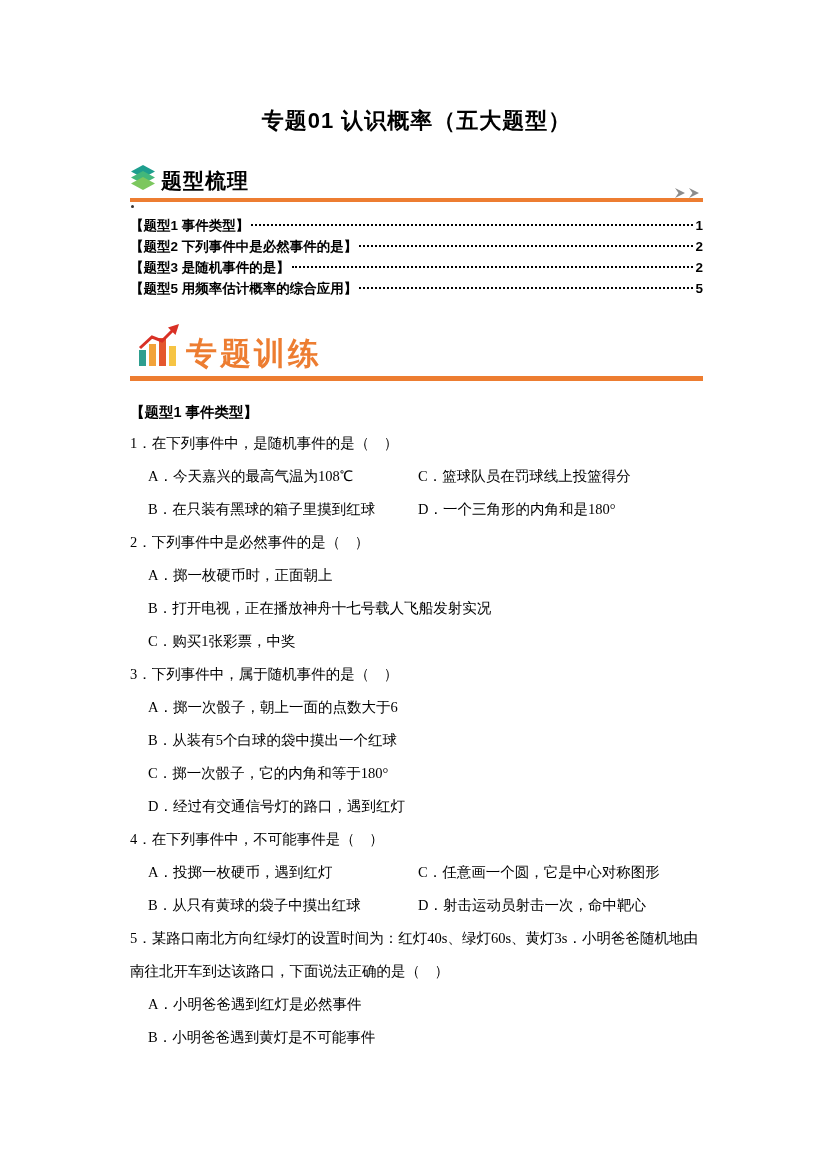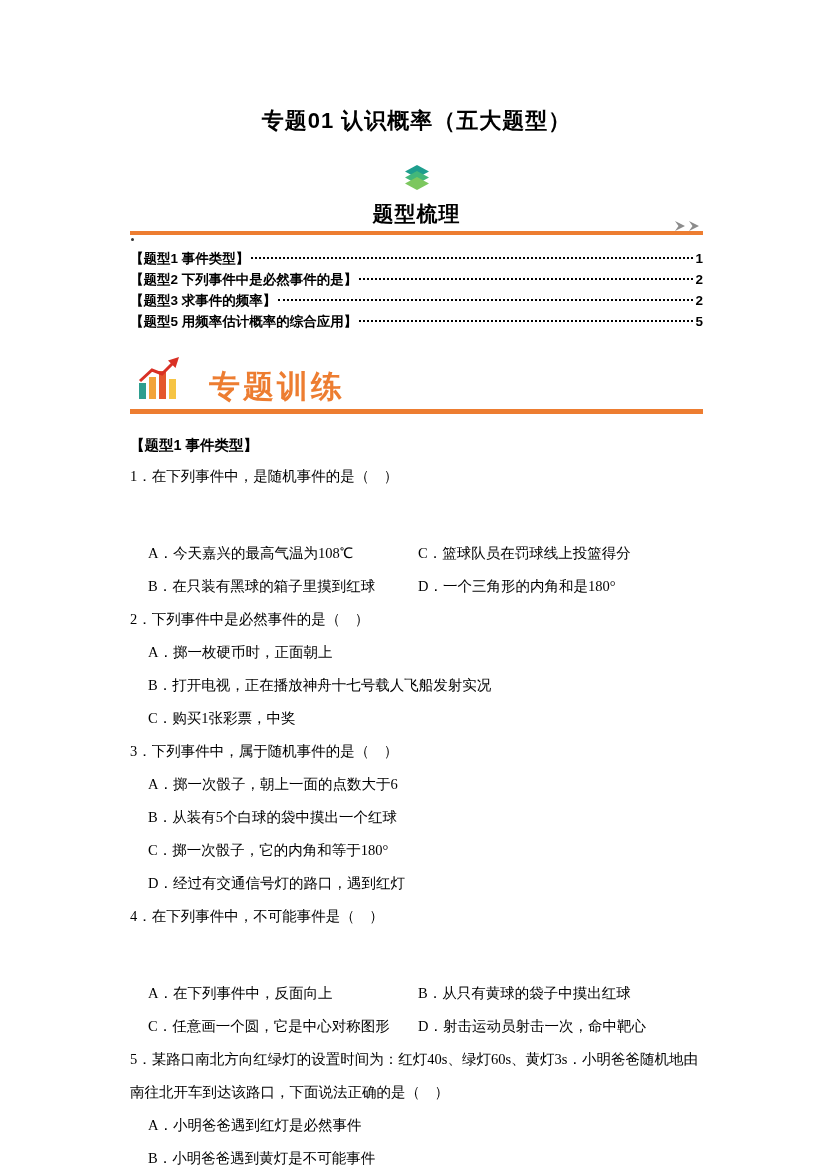--- a/index.html
+++ b/index.html
@@ -25,23 +25,22 @@
     text-align: center;
     font-family: "Liberation Sans", sans-serif;
     font-weight: bold;
     font-size: 22px;
     letter-spacing: 1px;
   }
   
   .outline-header {
     margin-top: 28px;
     display: flex;
-    align-items: center;
+    align-items: flex-end;
     gap: 5px;
-    flex-direction: column;
   }
   .outline-header .hdr-text {
     font-family: "Liberation Sans", sans-serif;
     font-weight: bold;
     font-size: 21px;
     letter-spacing: 1px;
   }
   .accent-rule {
     position: relative;
     margin-top: 3px;
@@ -80,21 +79,21 @@
     transform: translateY(-4px);
     margin: 0 2px;
     min-width: 20px;
   }
   .toc-page { white-space: nowrap; }
   
   .training-header {
     margin-top: 24px;
     display: flex;
     align-items: flex-end;
-    gap: 27px;
+    gap: 4px;
     padding-left: 6px;
   }
   .training-header .hdr-text {
     font-family: "Liberation Serif", serif;
     font-weight: bold;
     font-size: 31px;
     letter-spacing: 3px;
     color: #ED7D31;
     line-height: 1;
     padding-bottom: 2px;
@@ -114,21 +113,20 @@
     font-weight: bold;
     font-size: 14.5px;
     line-height: 30px;
   }
   .q-stem { line-height: 33px; }
   .q-option { line-height: 33px; padding-left: 18px; }
   .q-grid {
     display: grid;
     grid-template-columns: 270px 1fr;
     padding-left: 18px;
-    margin-top: 44px;
   }
   .q-grid .q-cell { line-height: 33px; }
 </style>
 </head>
 <body>
 
 <div class="page">
   <div class="inner">
 
     <h1 class="doc-title">专题01 认识概率（五大题型）</h1>
@@ -158,21 +156,21 @@
         <span class="toc-label">【题型1 事件类型】</span>
         <span class="toc-dots"></span>
         <span class="toc-page">1</span>
       </div>
       <div class="toc-item">
         <span class="toc-label">【题型2 下列事件中是必然事件的是】</span>
         <span class="toc-dots"></span>
         <span class="toc-page">2</span>
       </div>
       <div class="toc-item">
-        <span class="toc-label">【题型3 求事件的频率】</span>
+        <span class="toc-label">【题型3 是随机事件的是】</span>
         <span class="toc-dots"></span>
         <span class="toc-page">2</span>
       </div>
       <div class="toc-item">
         <span class="toc-label">【题型5 用频率估计概率的综合应用】</span>
         <span class="toc-dots"></span>
         <span class="toc-page">5</span>
       </div>
     </div>
 
@@ -216,23 +214,23 @@
         <div class="q-stem">3．下列事件中，属于随机事件的是（　）</div>
         <div class="q-option">A．掷一次骰子，朝上一面的点数大于6</div>
         <div class="q-option">B．从装有5个白球的袋中摸出一个红球</div>
         <div class="q-option">C．掷一次骰子，它的内角和等于180°</div>
         <div class="q-option">D．经过有交通信号灯的路口，遇到红灯</div>
       </div>
 
       <div>
         <div class="q-stem">4．在下列事件中，不可能事件是（　）</div>
         <div class="q-grid">
-          <span class="q-cell">A．在下列事件中，反面向上</span>
+          <span class="q-cell">A．投掷一枚硬币，遇到红灯</span>
+          <span class="q-cell">C．任意画一个圆，它是中心对称图形</span>
           <span class="q-cell">B．从只有黄球的袋子中摸出红球</span>
-          <span class="q-cell">C．任意画一个圆，它是中心对称图形</span>
           <span class="q-cell">D．射击运动员射击一次，命中靶心</span>
         </div>
       </div>
 
       <div>
         <div class="q-stem">5．某路口南北方向红绿灯的设置时间为：红灯40s、绿灯60s、黄灯3s．小明爸爸随机地由南往北开车到达该路口，下面说法正确的是（　）</div>
         <div class="q-option">A．小明爸爸遇到红灯是必然事件</div>
         <div class="q-option">B．小明爸爸遇到黄灯是不可能事件</div>
       </div>
 

